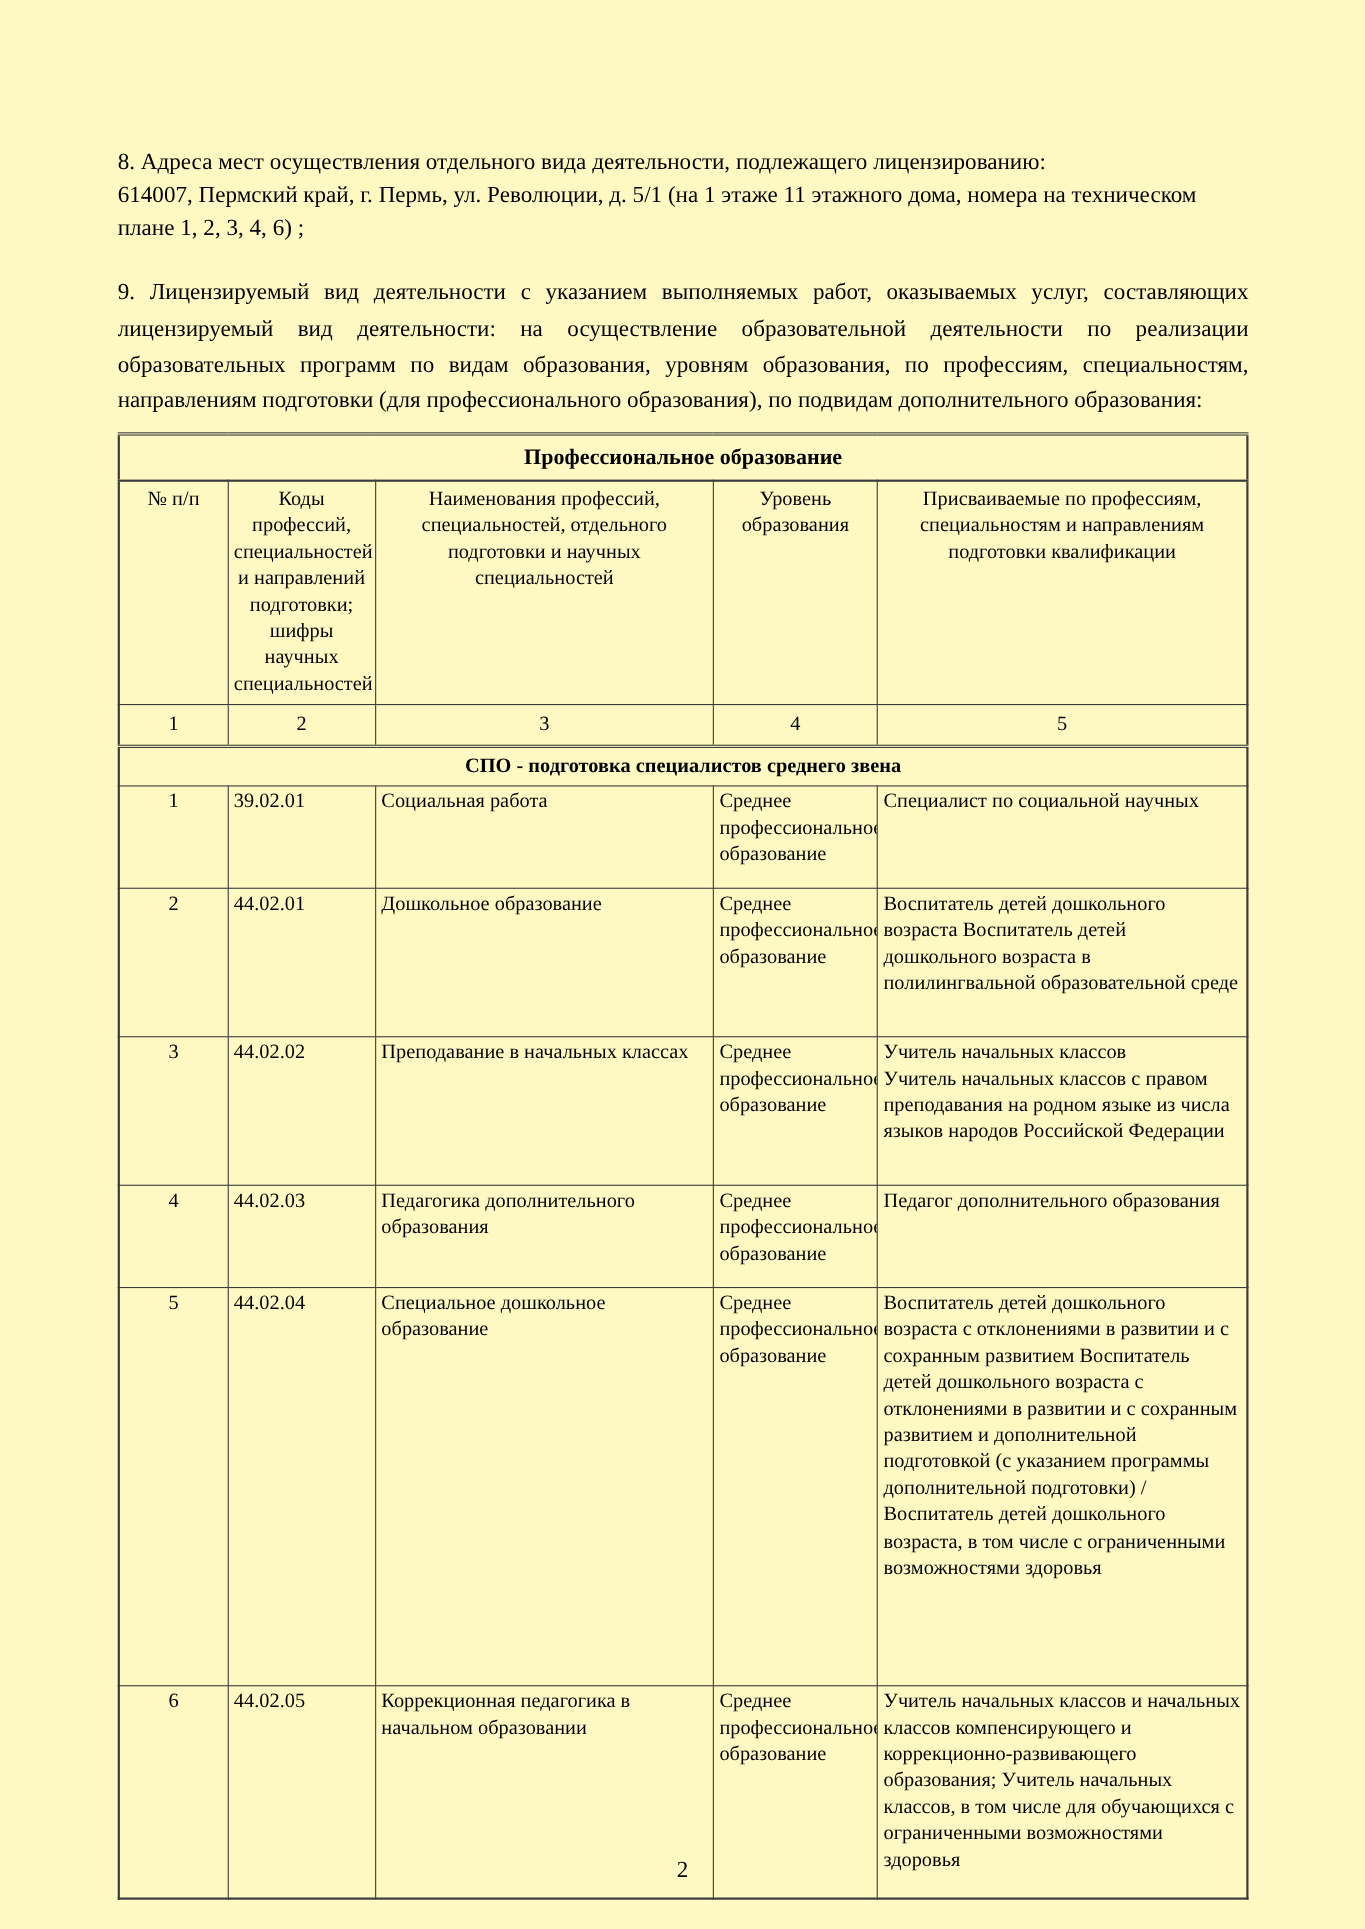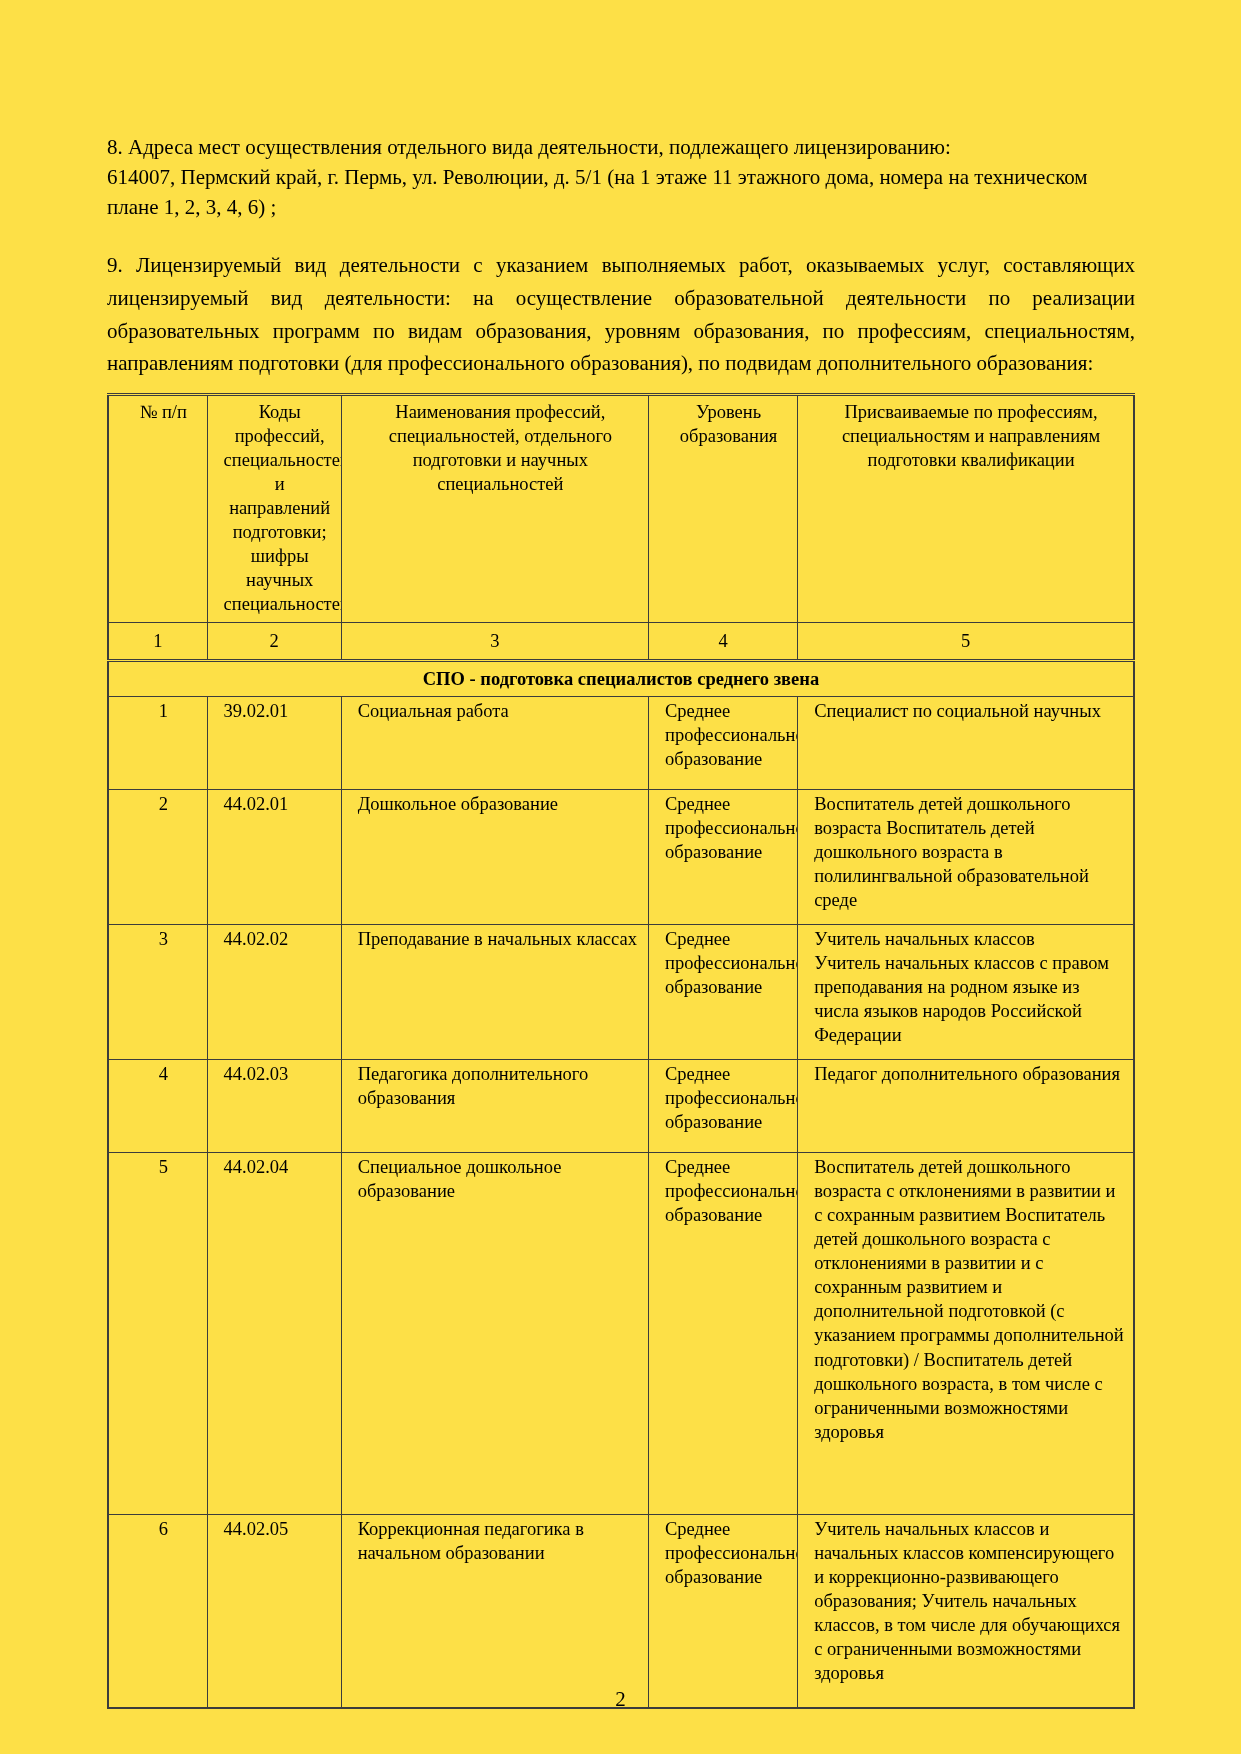--- a/index.html
+++ b/index.html
@@ -2,21 +2,21 @@
 <html><head>
 <meta charset="utf-8">
 <style>
   * { box-sizing: border-box; }
   html, body { margin: 0; padding: 0; background: #e8e8e8; }
   .page {
     position: relative;
     width: 1241px;
     height: 1754px;
     margin: 0 auto;
-    background: #fde047;
+    background: #fef9c3;
     font-family: "Liberation Serif", "DejaVu Serif", serif;
     color: #000000;
     overflow: hidden;
   }
   .content {
     position: absolute;
     left: 107px;
     top: 133px;
     width: 1028px;
   }
@@ -35,21 +35,21 @@
     width: 100%;
     border-collapse: collapse;
     border: 2px solid #3c3c3c;
     border-top: 3px double #3c3c3c;
     font-size: 18.5px;
     line-height: 1.3;
     table-layout: fixed;
   }
   table.license-table th, table.license-table td {
     border: 1px solid #3c3c3c;
-    padding: 2px 5px 4px 16px;
+    padding: 2px 5px 4px 5px;
     vertical-align: top;
     font-weight: normal;
     overflow: hidden;
   }
   tr.title-row th {
     text-align: center;
     font-weight: bold;
     font-size: 20px;
     padding: 7px 4px;
     border-bottom: 2px solid #3c3c3c;
@@ -102,20 +102,23 @@
 
     <table class="license-table">
       <colgroup>
         <col style="width:9.66%">
         <col style="width:13.07%">
         <col style="width:29.95%">
         <col style="width:14.54%">
         <col style="width:32.78%">
       </colgroup>
       <thead>
+        <tr class="title-row">
+          <th colspan="5">Профессиональное образование</th>
+        </tr>
         <tr class="header-row">
           <th>№ п/п</th>
           <th>Коды профессий, специальностей и направлений подготовки; шифры научных специальностей</th>
           <th>Наименования профессий, специальностей, отдельного подготовки и научных специальностей</th>
           <th>Уровень образования</th>
           <th>Присваиваемые по профессиям, специальностям и направлениям подготовки квалификации</th>
         </tr>
         <tr class="colnum-row">
           <td>1</td>
           <td>2</td>

